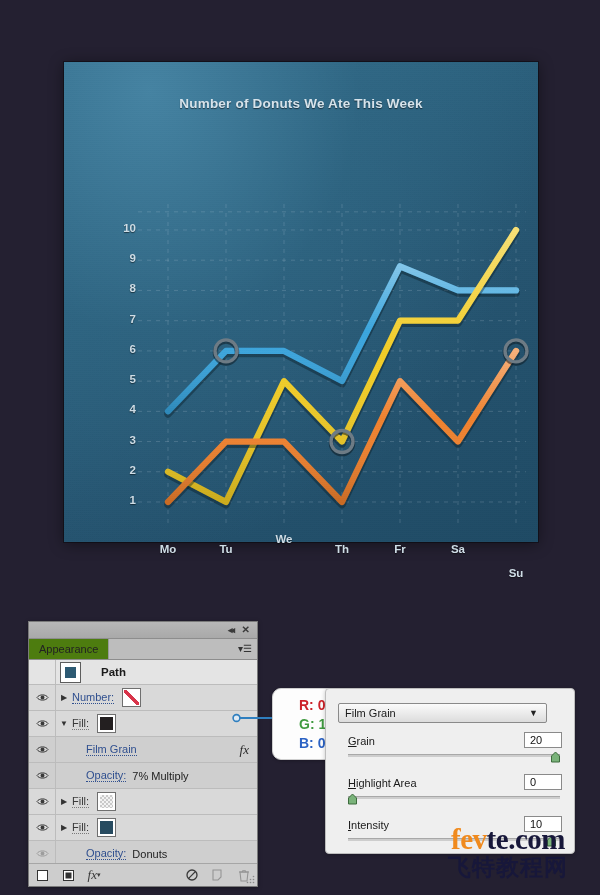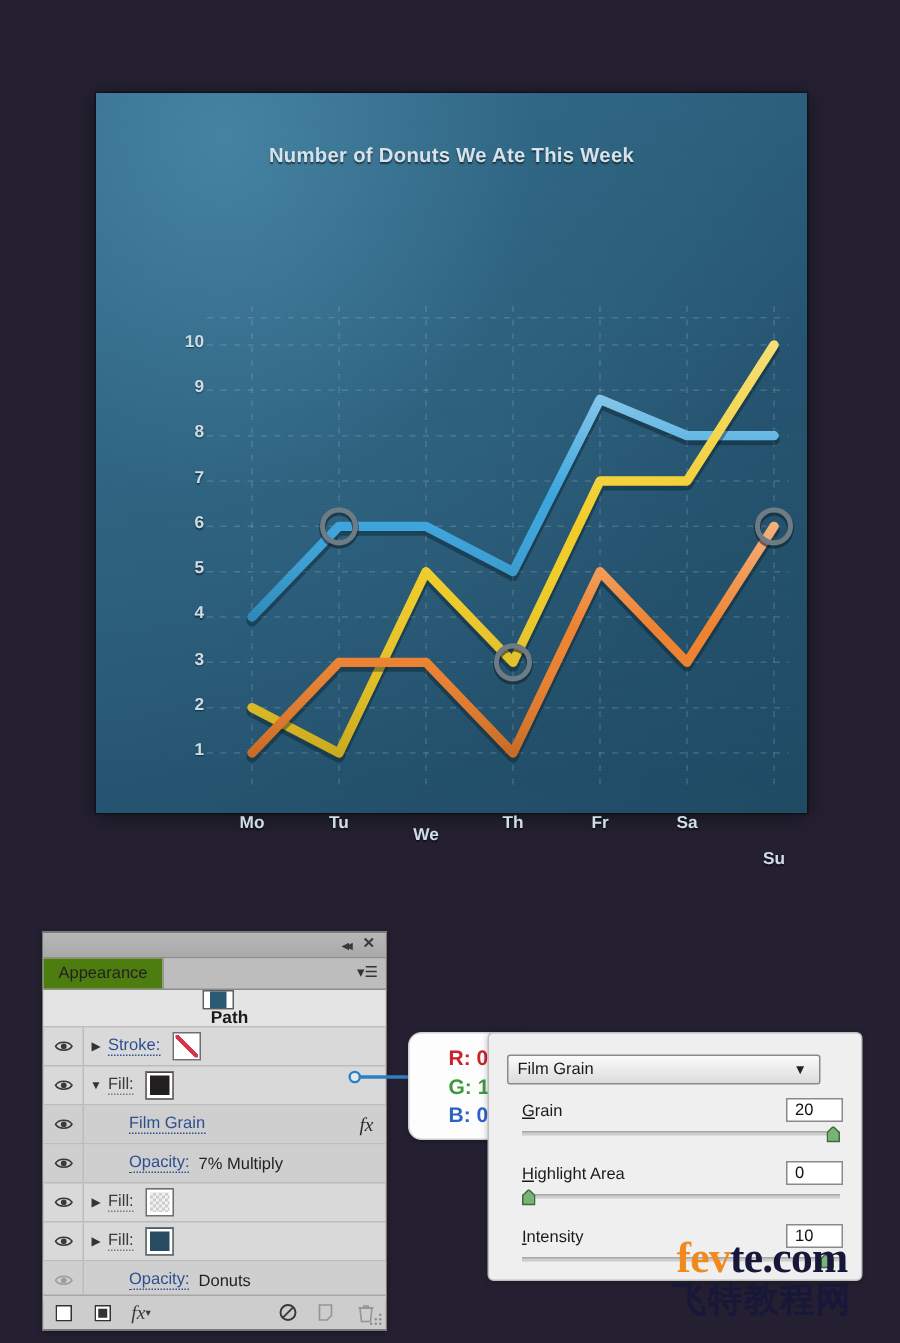--- a/index.html
+++ b/index.html
@@ -73,21 +73,21 @@
     font-size:11px;color:#222;border-right:1px solid #9a9a9a;
   }
   #panel-menu{
     position:absolute;right:5px;top:4px;font-size:10px;color:#333;line-height:12px;
   }
   #rows{background:#d9d9d9;}
   .row{
     display:flex;align-items:center;height:25px;
     border-bottom:1px solid #bcbcbc;position:relative;
   }
-  .row.hdr{background:#e4e4e4;height:24px;flex-direction:column;}
+  .row.hdr{background:#e4e4e4;height:24px;}
   .row.sub{background:#cfcfcf;}
   .eye{
     width:26px;min-width:26px;height:100%;display:flex;align-items:center;justify-content:center;
     border-right:1px solid #bcbcbc;
   }
   .eye svg{display:block;}
   .tri{
     width:16px;min-width:16px;text-align:center;font-size:8px;color:#333;
   }
   .lbl{color:#2f4f8f;font-size:11px;border-bottom:1px dotted #2f4f8f;padding-bottom:0px;}
@@ -248,21 +248,21 @@
       <div class="ylabel" style="left: 48px; top: 371.556px;">3</div>
       <div class="ylabel" style="left: 48px; top: 341.333px;">4</div>
       <div class="ylabel" style="left: 48px; top: 311.111px;">5</div>
       <div class="ylabel" style="left: 48px; top: 280.889px;">6</div>
       <div class="ylabel" style="left: 48px; top: 250.667px;">7</div>
       <div class="ylabel" style="left: 48px; top: 220.444px;">8</div>
       <div class="ylabel" style="left: 48px; top: 190.222px;">9</div>
       <div class="ylabel" style="left: 48px; top: 160px;">10</div>
       <div class="xlabel" style="left: 84px; top: 481px;">Mo</div>
       <div class="xlabel" style="left: 142px; top: 481px;">Tu</div>
-      <div class="xlabel" style="left: 200px; top: 489px;">We</div>
+      <div class="xlabel" style="left: 200px; top: 471px;">We</div>
       <div class="xlabel" style="left: 258px; top: 481px;">Th</div>
       <div class="xlabel" style="left: 316px; top: 481px;">Fr</div>
       <div class="xlabel" style="left: 374px; top: 481px;">Sa</div>
       <div class="xlabel" style="left: 432px; top: 481px; margin-top: 24px;">Su</div>
     </div>
 </div>
 
 <div id="panel">
 
   <div id="panel-titlebar">
@@ -286,21 +286,21 @@
         <div class="pathname">Path</div>
       </div>
       <div class="row">
         <div class="eye">
           <svg width="13" height="9" viewBox="0 0 13 9" style="opacity:1">
             <path d="M1 4.5 C3.2 1 9.8 1 12 4.5 C9.8 8 3.2 8 1 4.5 Z" fill="none" stroke="#3a3a3a" stroke-width="1"></path>
             <circle cx="6.5" cy="4.5" r="1.9" fill="#3a3a3a"></circle>
           </svg>
         </div>
         <div class="tri">▶</div>
-        <div class="lbl">Stroke:</div>
+        <div class="lbl">Number:</div>
         <div class="swatch sw-none"></div>
       </div>
       <div class="row">
         <div class="eye">
           <svg width="13" height="9" viewBox="0 0 13 9" style="opacity:1">
             <path d="M1 4.5 C3.2 1 9.8 1 12 4.5 C9.8 8 3.2 8 1 4.5 Z" fill="none" stroke="#3a3a3a" stroke-width="1"></path>
             <circle cx="6.5" cy="4.5" r="1.9" fill="#3a3a3a"></circle>
           </svg>
         </div>
         <div class="tri">▼</div>

